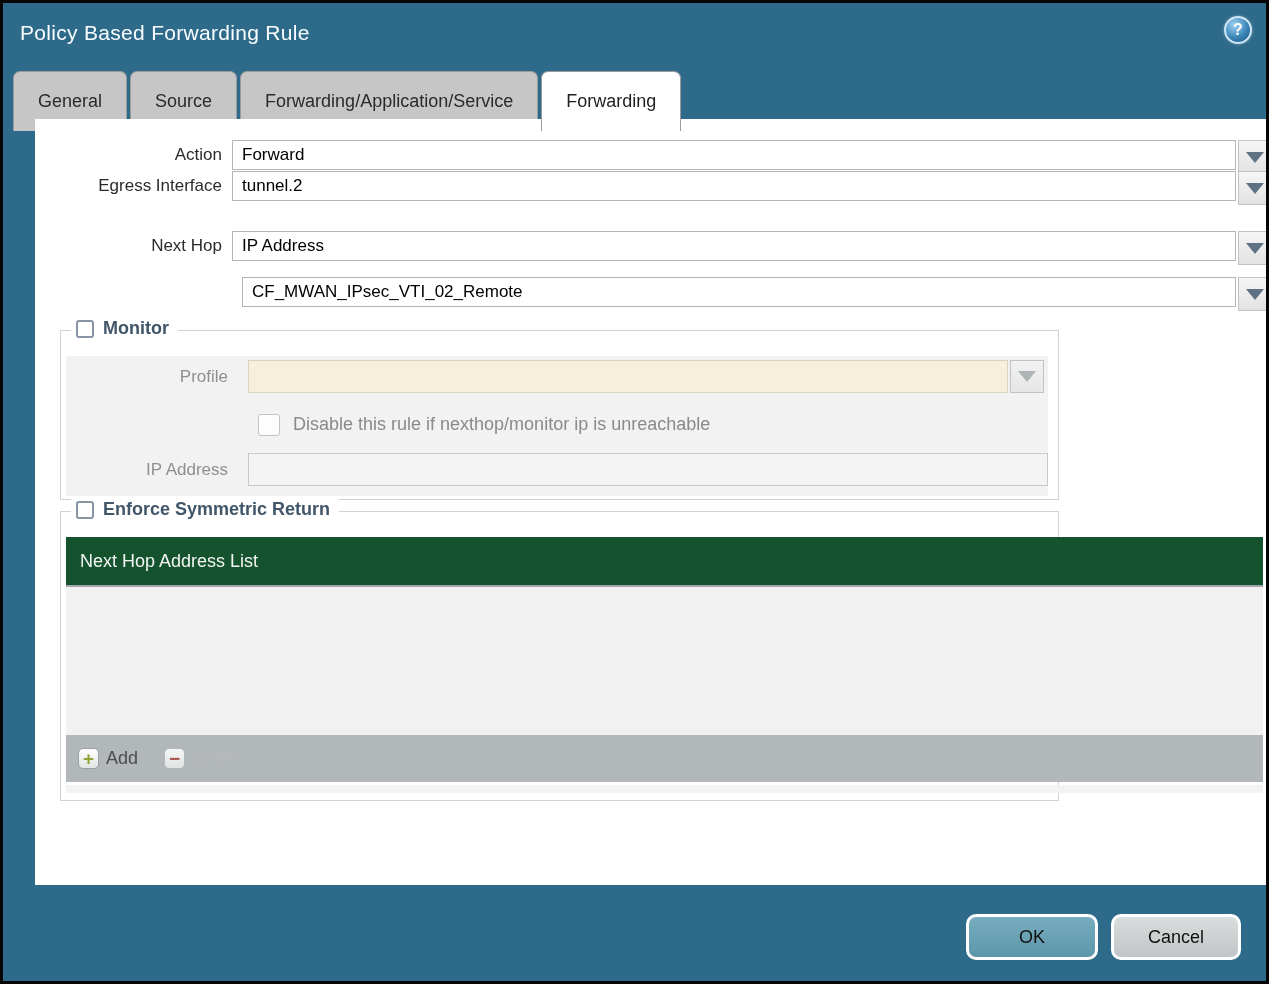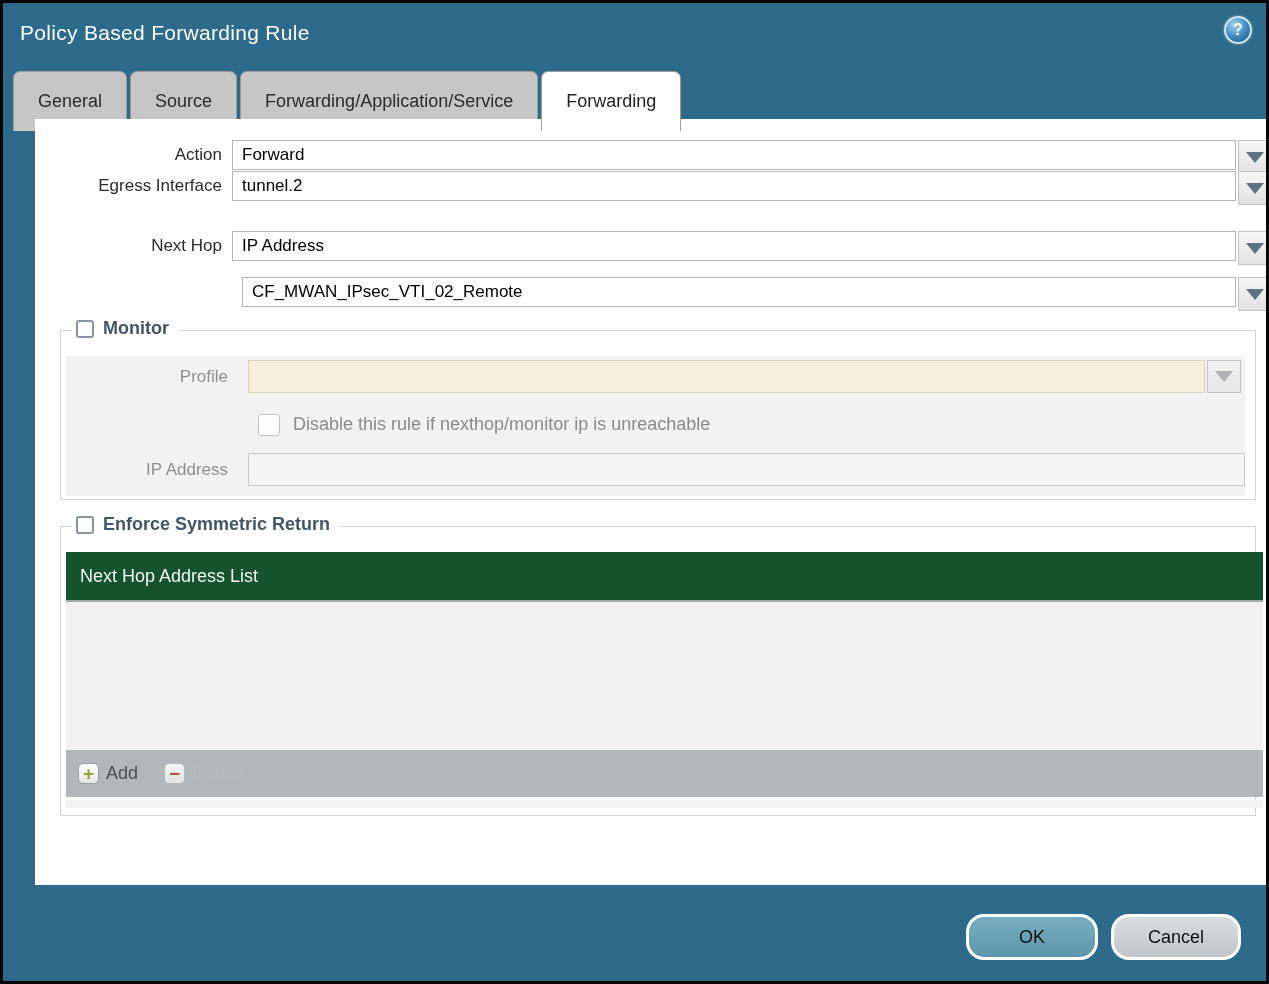--- a/index.html
+++ b/index.html
@@ -42,21 +42,21 @@
   .combo input { flex: 1; min-width: 0; border: 1px solid #b5b5b5; background: #fff;
     font-family: inherit; font-size: 17px; color: #000; padding: 0 9px; outline: none; }
   .dd { width: 34px; height: 34px; margin-left: 2px; border: 1px solid #c2c2c2;
     background: linear-gradient(#f6f6f6, #e2e2e2); cursor: pointer;
     display: flex; align-items: center; justify-content: center; flex: 0 0 auto; }
   .arr { width: 0; height: 0; border-left: 9px solid transparent;
     border-right: 9px solid transparent; border-top: 11px solid #5e7284; }
   .arr.disabled { border-top-color: #aeb3b6; }
 
   
-  .group { position: absolute; left: 25px; width: 1196px;
+  .group { position: absolute; left: 25px; width: 999px;
     border: 1px solid #d2d2d2; background: #fff; }
   .group-legend { position: absolute; top: -13px; left: 10px; background: #fff;
     padding: 0 9px 0 5px; display: flex; align-items: center; gap: 9px; }
   .cb { width: 18px; height: 18px; background: #fff; border: 2px solid #8794a3;
     border-radius: 3px; cursor: pointer; flex: 0 0 auto; }
   .legend-text { font-size: 18px; font-weight: bold; color: #42566a; }
 
   .monitor-body { position: absolute; left: 5px; right: 10px; top: 25px; height: 140px;
     background: #f2f2f2; }
   .m-row { position: absolute; left: 0; right: 0; height: 33px;
@@ -86,21 +86,21 @@
     background: linear-gradient(#ffffff, #e4e6e6); display: flex; align-items: center;
     justify-content: center; font-size: 19px; font-weight: bold; line-height: 1; }
   .tbtn-icon.plus { color: #91a437; }
   .tbtn-icon.minus { color: #a6564c; border-color: #b4babc;
     background: linear-gradient(#f4f5f5, #e2e4e4); }
   .tbtn-label { font-size: 18px; color: #4c4c4c; }
   .tbtn.disabled { cursor: default; }
   .tbtn.disabled .tbtn-label { color: #b6babc; }
 
   
-  .btn { position: absolute; top: 911px; height: 46px; border-radius: 18px;
+  .btn { position: absolute; top: 911px; height: 46px; border-radius: 10px;
     border: 3px solid #ffffff; font-family: inherit; font-size: 18px; color: #101010;
     cursor: pointer; }
   .btn-ok { left: 963px; width: 132px;
     background: linear-gradient(#78adbf, #5d96aa); }
   .btn-cancel { left: 1108px; width: 130px;
     background: linear-gradient(#dadddd, #c1c5c7); }
 </style>
 </head>
 <body>
 
@@ -179,21 +179,21 @@
           <div class="cb-disabled"></div>
           <div class="cb-text">Disable this rule if nexthop/monitor ip is unreachable</div>
         </div>
         <div class="m-row" style="top:97px">
           <div class="m-lbl">IP Address</div>
           <input class="input-disabled gray" disabled="" value="" style="">
         </div>
       </div>
     </div>
 
-    <div class="group" style="top:407px;height:290px">
+    <div class="group" style="top:392px;height:290px">
       <div class="group-legend">
         <div class="cb"></div>
         <div class="legend-text">Enforce Symmetric Return</div>
       </div>
       <div class="nh-table">
         <div class="nh-header">
           <span>Next Hop Address List</span>
         </div>
         <div class="nh-body"></div>
         <div class="nh-footer">

